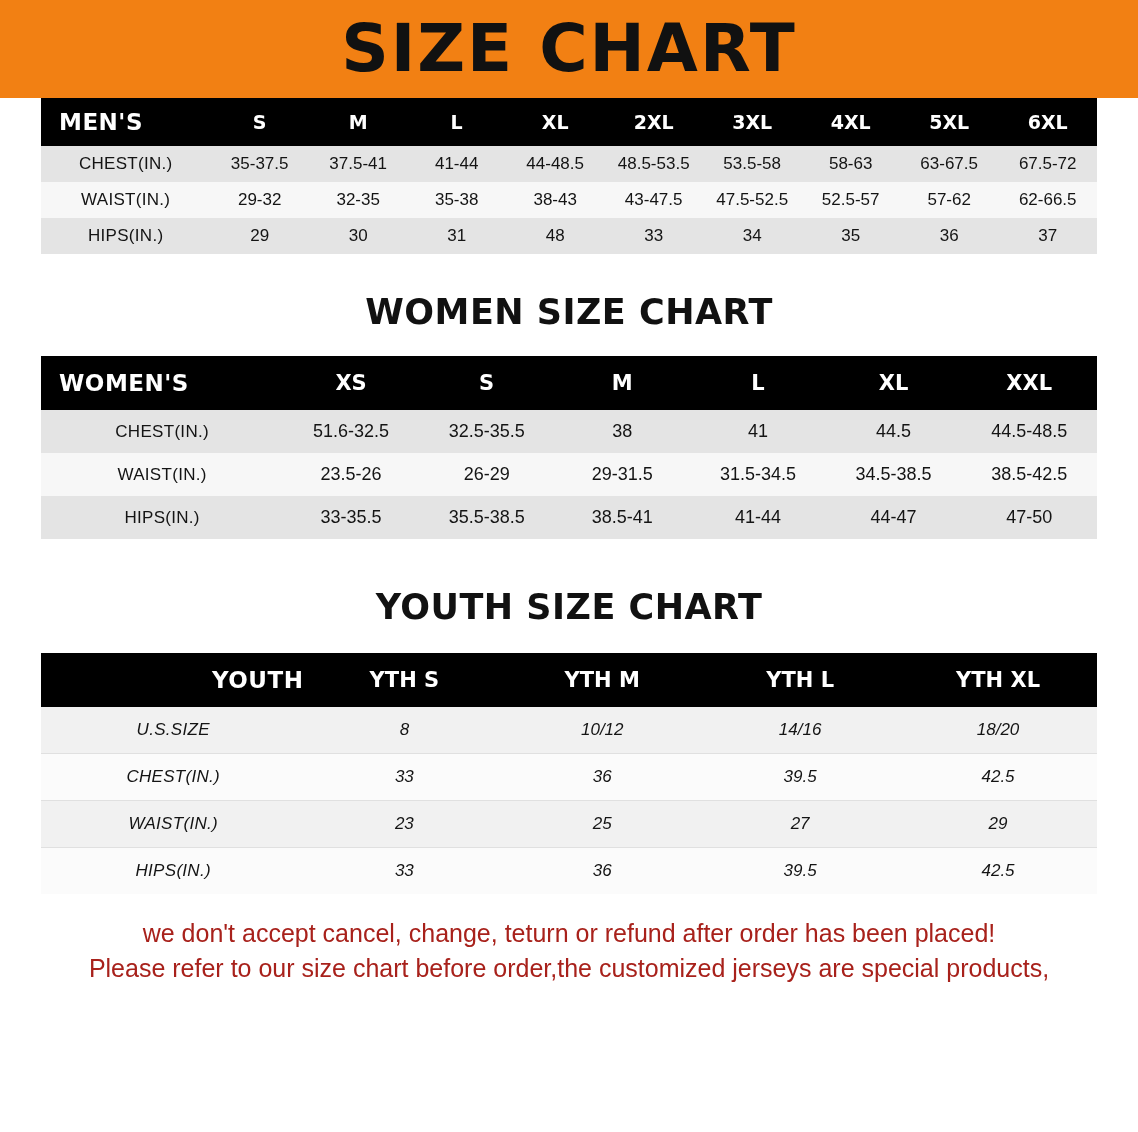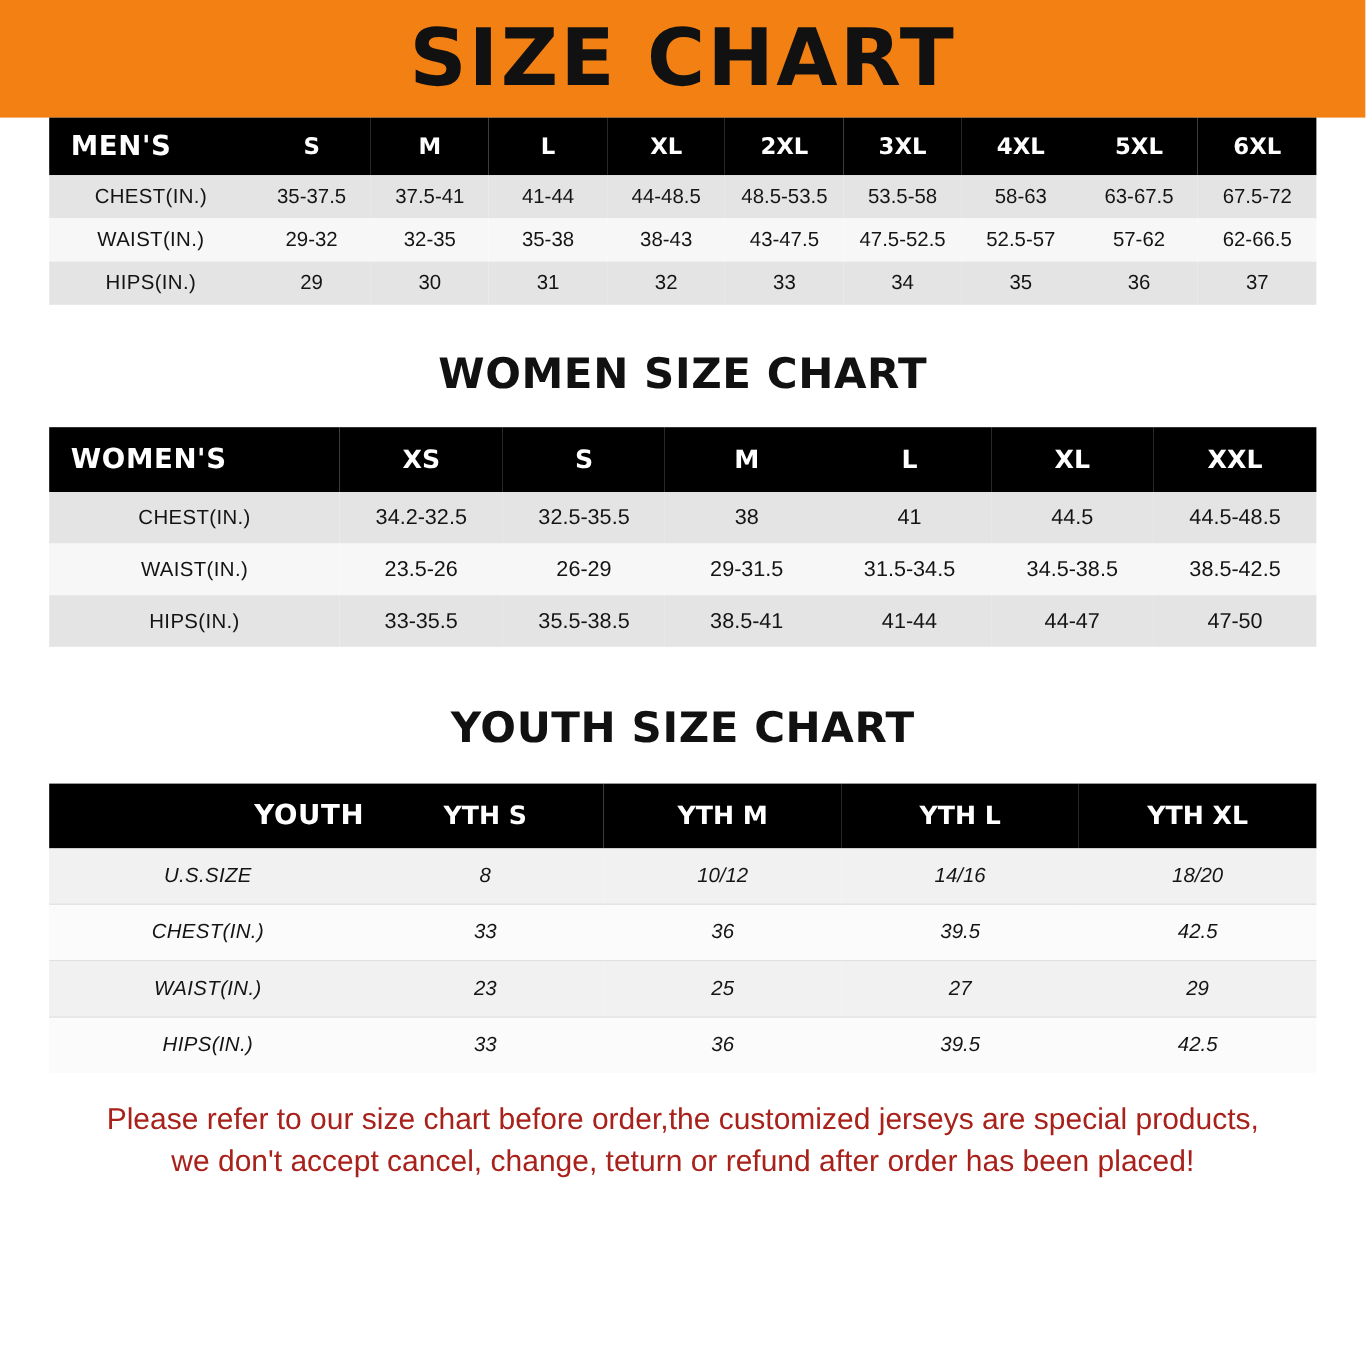--- a/index.html
+++ b/index.html
@@ -171,21 +171,21 @@
             <td>47.5-52.5</td>
             <td>52.5-57</td>
             <td>57-62</td>
             <td>62-66.5</td>
           </tr>
           <tr>
             <td class="rowlabel">HIPS(IN.)</td>
             <td>29</td>
             <td>30</td>
             <td>31</td>
-            <td>32</td>
+            <td>48</td>
             <td>33</td>
             <td>34</td>
             <td>35</td>
             <td>36</td>
             <td>37</td>
           </tr>
         </tbody>
     </table>
   </div>
 
@@ -199,21 +199,21 @@
             <th style="width: 13%;">S</th>
             <th style="width: 13%;">M</th>
             <th style="width: 13%;">L</th>
             <th style="width: 13%;">XL</th>
             <th style="width: 13%;">XXL</th>
           </tr>
         </thead>
       <tbody>
           <tr>
             <td class="rowlabel">CHEST(IN.)</td>
-            <td>34.2-32.5</td>
+            <td>51.6-32.5</td>
             <td>32.5-35.5</td>
             <td>38</td>
             <td>41</td>
             <td>44.5</td>
             <td>44.5-48.5</td>
           </tr>
           <tr>
             <td class="rowlabel">WAIST(IN.)</td>
             <td>23.5-26</td>
             <td>26-29</td>
@@ -274,17 +274,17 @@
             <td>33</td>
             <td>36</td>
             <td>39.5</td>
             <td>42.5</td>
           </tr>
         </tbody>
     </table>
   </div>
 
   <div class="note">
+    <span class="note-line">we don't accept cancel, change, teturn or refund after order has been placed!</span>
     <span class="note-line">Please refer to our size chart before order,the customized jerseys are special products,</span>
-    <span class="note-line">we don't accept cancel, change, teturn or refund after order has been placed!</span>
   </div>
 
 </div>
 
 </body></html>

